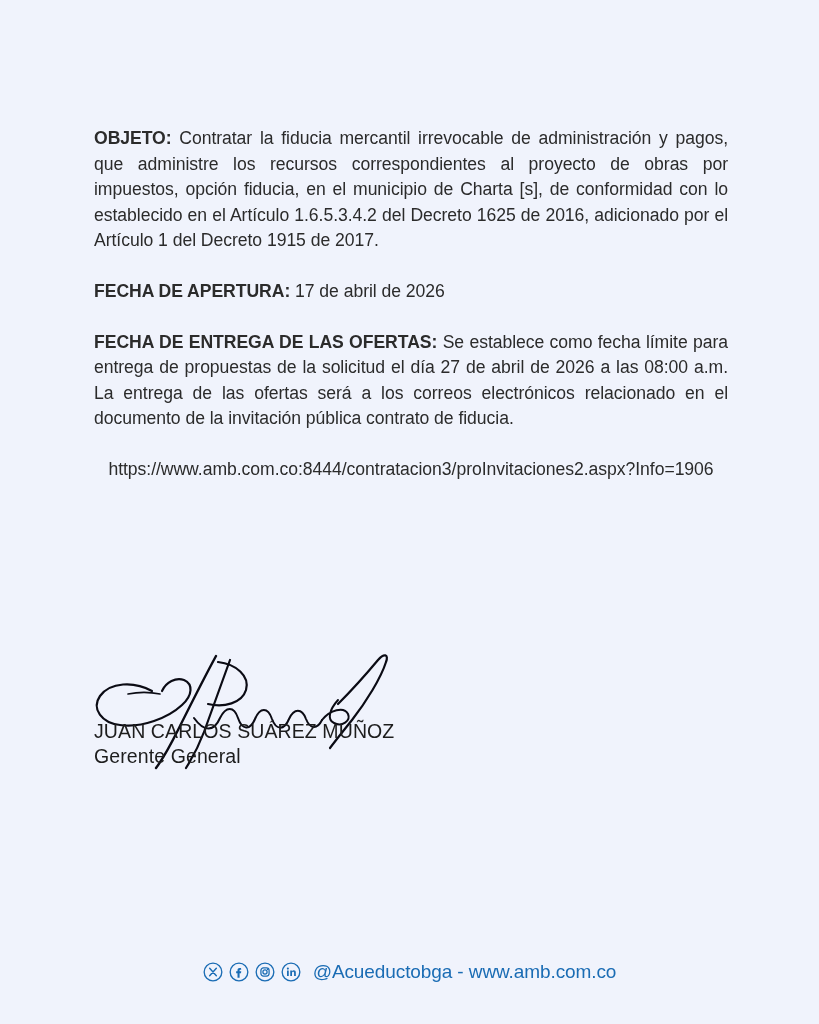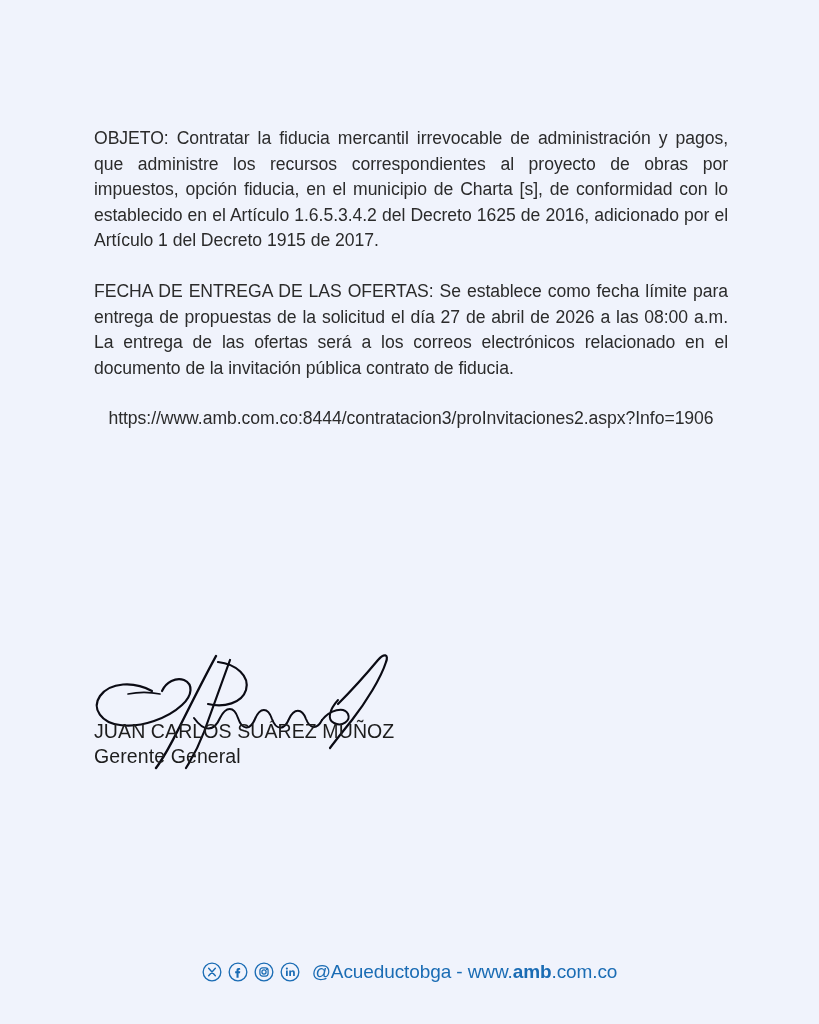--- a/index.html
+++ b/index.html
@@ -35,21 +35,21 @@
     text-justify: inter-word;
     font-size: 17.6px;
     line-height: 25.6px;
     margin: 0 0 25px 0;
     letter-spacing: -0.05px;
   }
 
   .para.last { margin-bottom: 0; text-align: center; }
 
   .lead {
-    font-weight: normal;
+    font-weight: bold;
   }
 
   
   .para.single {
     text-align: left;
   }
 
   .url-line {
     text-align: left;
     word-break: break-all;
@@ -127,31 +127,32 @@
     display: block;
   }
 
   .footer-text {
     font-size: 19px;
     line-height: 24px;
     color: #1a6cb4;
     letter-spacing: -0.1px;
     white-space: nowrap;
   }
-  .footer-text b { font-weight: bold; }
+  .footer-text b { font-weight: normal; }
 </style>
 </head>
 <body>
 
 <div class="page">
 
   <div class="content">
 
     <p class="para"><span class="lead">OBJETO:</span><span> Contratar la fiducia mercantil irrevocable de administración y pagos, que administre los recursos correspondientes al proyecto de obras por impuestos, opción fiducia, en el municipio de Charta [s], de conformidad con lo establecido en el Artículo 1.6.5.3.4.2 del Decreto 1625 de 2016, adicionado por el Artículo 1 del Decreto 1915 de 2017.</span></p>
 
+    <p class="para single"><span class="lead">FECHA DE APERTURA:</span><span> 17 de abril de 2026</span></p>
 
     <p class="para"><span class="lead">FECHA DE ENTREGA DE LAS OFERTAS:</span><span> Se establece como fecha límite para entrega de propuestas de la solicitud el día 27 de abril de 2026 a las 08:00 a.m. La entrega de las ofertas será a los correos electrónicos relacionado en el documento de la invitación pública contrato de fiducia.</span></p>
 
 
     <p class="para url-line last">https://www.amb.com.co:8444/contratacion3/proInvitaciones2.aspx?Info=1906</p>
 
   </div>
 
   <div class="sign-block">
 

